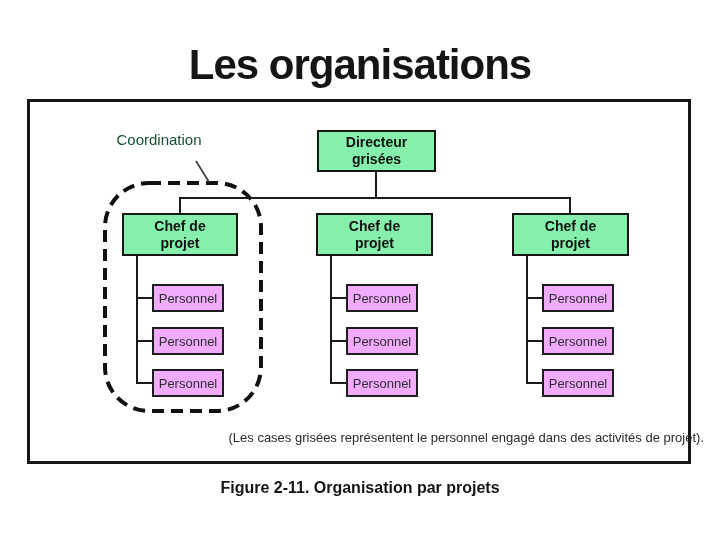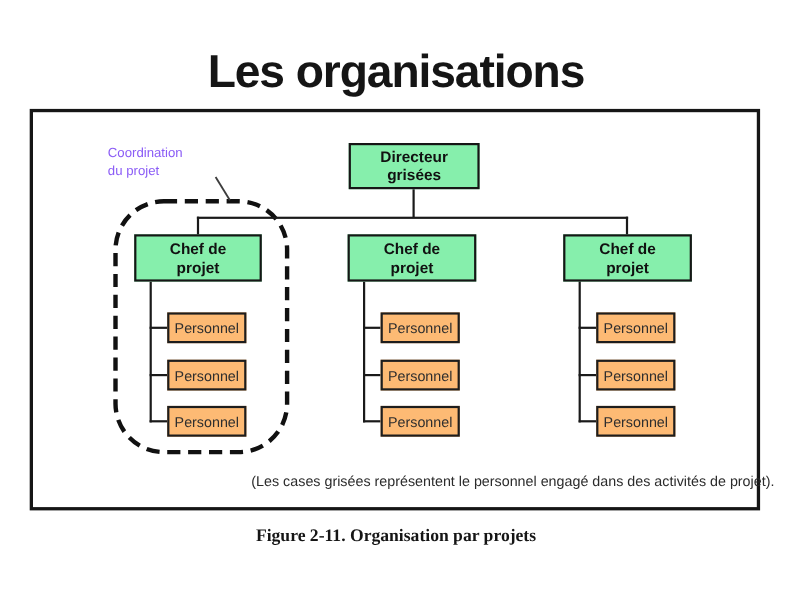--- a/index.html
+++ b/index.html
@@ -17,34 +17,34 @@
     border:3px solid #161616;background:#ffffff;
   }
   .line{position:absolute;background:#1a1a1a;}
   .node{
     position:absolute;display:flex;align-items:center;justify-content:center;
     text-align:center;background:#86efac;border:2.5px solid #161616;
     font-weight:bold;font-size:14px;line-height:1.2;color:#111111;
   }
   .staff-box{
     position:absolute;display:flex;align-items:center;justify-content:center;
-    background:#fdba74;border:2px solid #1d1d1d;
+    background:#f0abfc;border:2px solid #1d1d1d;
     font-size:13px;color:#2e2e2e;font-weight:normal;
   }
   .coord-label{
-    position:absolute;left:98px;top:132px;width:122px;
-    font-size:12px;line-height:15.5px;color:#8b5cf6;
+    position:absolute;left:98px;top:132px;width:122px;text-align:center;
+    font-size:15px;line-height:15.5px;color:#14532d;
   }
   .note-text{
     position:absolute;left:44px;top:430px;width:660px;text-align:right;
     font-size:13px;color:#2b2b2b;
   }
   .figure-caption{
     position:absolute;left:0;top:479px;width:720px;text-align:center;
-    font-size:16px;font-weight:bold;color:#151515;font-family:Liberation Serif, serif;
+    font-size:16px;font-weight:bold;color:#151515;
   }
   svg.overlay{position:absolute;left:0;top:0;width:720px;height:540px;pointer-events:none;}
 </style>
 </head>
 <body>
 
 <div class="canvas">
 
   <div class="slide-title">Les organisations</div>
 
@@ -69,21 +69,20 @@
   <div class="line" style="left:136px;top:382px;width:16px;height:2px;"></div>
   <div class="line" style="left:330px;top:297px;width:16px;height:2px;"></div>
   <div class="line" style="left:330px;top:340px;width:16px;height:2px;"></div>
   <div class="line" style="left:330px;top:382px;width:16px;height:2px;"></div>
   <div class="line" style="left:526px;top:297px;width:16px;height:2px;"></div>
   <div class="line" style="left:526px;top:340px;width:16px;height:2px;"></div>
   <div class="line" style="left:526px;top:382px;width:16px;height:2px;"></div>
 
   <div class="coord-label">
     <div>Coordination</div>
-    <div>du projet</div>
   </div>
 
   <div class="node" style="left:317px;top:130px;width:119px;height:42px;">
     <div>
       <div>Directeur</div>
       <div>grisées</div>
     </div>
   </div>
 
   <div class="node" style="left:122px;top:213px;width:116px;height:43px;">

